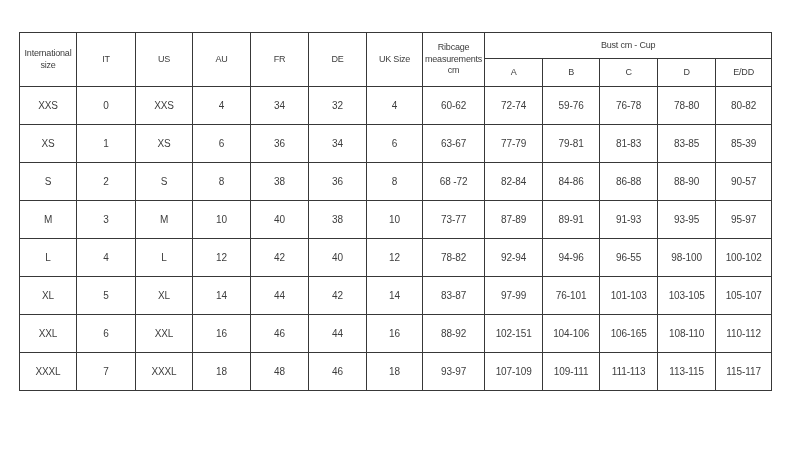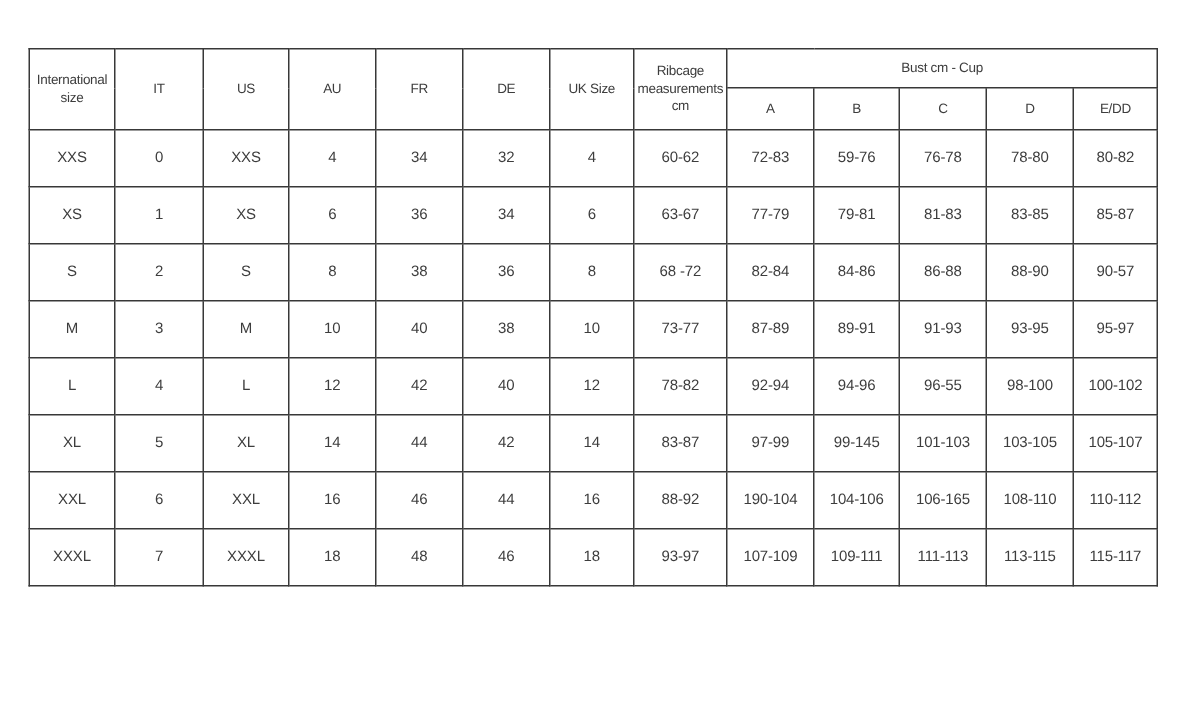--- a/index.html
+++ b/index.html
@@ -89,40 +89,40 @@
     <tbody>
         <tr>
           <td>XXS</td>
           <td>0</td>
           <td>XXS</td>
           <td>4</td>
           <td>34</td>
           <td>32</td>
           <td>4</td>
           <td>60-62</td>
-          <td>72-83</td>
+          <td>72-74</td>
           <td>59-76</td>
           <td>76-78</td>
           <td>78-80</td>
           <td>80-82</td>
         </tr>
         <tr>
           <td>XS</td>
           <td>1</td>
           <td>XS</td>
           <td>6</td>
           <td>36</td>
           <td>34</td>
           <td>6</td>
           <td>63-67</td>
           <td>77-79</td>
           <td>79-81</td>
           <td>81-83</td>
           <td>83-85</td>
-          <td>85-87</td>
+          <td>85-39</td>
         </tr>
         <tr>
           <td>S</td>
           <td>2</td>
           <td>S</td>
           <td>8</td>
           <td>38</td>
           <td>36</td>
           <td>8</td>
           <td>68 -72</td>
@@ -165,35 +165,35 @@
         <tr>
           <td>XL</td>
           <td>5</td>
           <td>XL</td>
           <td>14</td>
           <td>44</td>
           <td>42</td>
           <td>14</td>
           <td>83-87</td>
           <td>97-99</td>
-          <td>99-145</td>
+          <td>76-101</td>
           <td>101-103</td>
           <td>103-105</td>
           <td>105-107</td>
         </tr>
         <tr>
           <td>XXL</td>
           <td>6</td>
           <td>XXL</td>
           <td>16</td>
           <td>46</td>
           <td>44</td>
           <td>16</td>
           <td>88-92</td>
-          <td>190-104</td>
+          <td>102-151</td>
           <td>104-106</td>
           <td>106-165</td>
           <td>108-110</td>
           <td>110-112</td>
         </tr>
         <tr>
           <td>XXXL</td>
           <td>7</td>
           <td>XXXL</td>
           <td>18</td>

